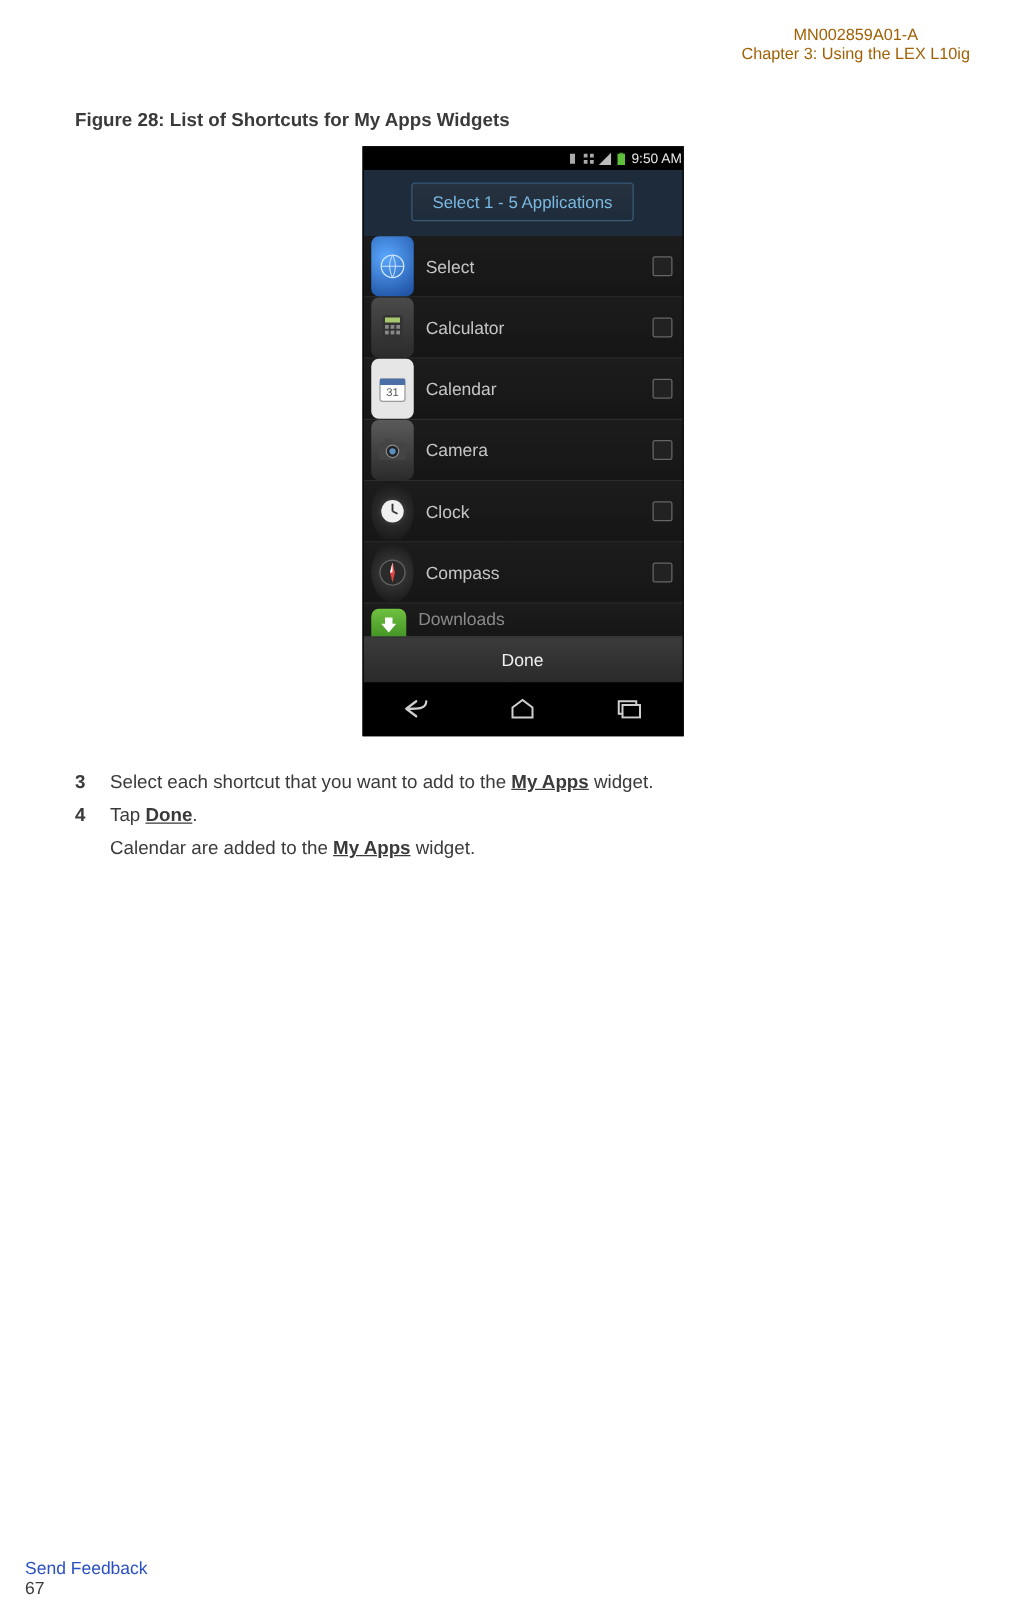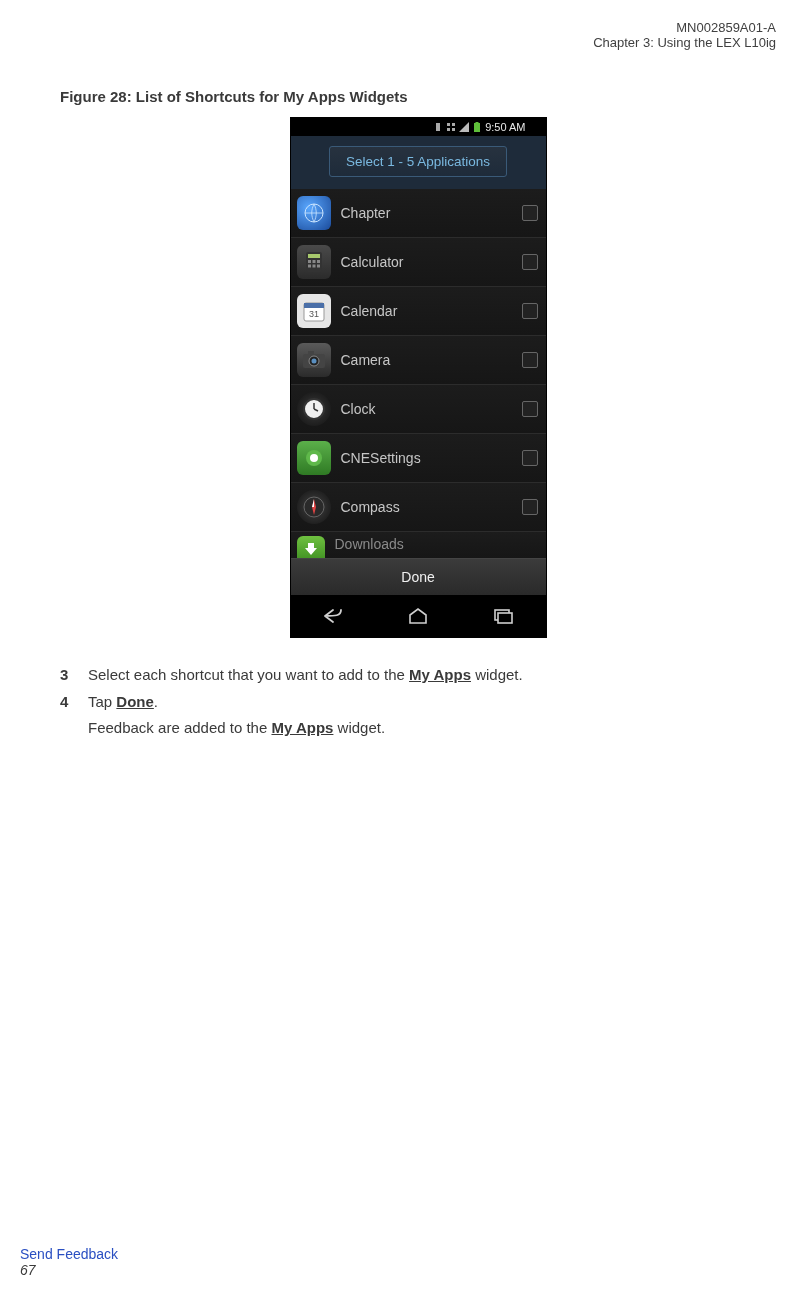--- a/index.html
+++ b/index.html
@@ -8,23 +8,23 @@
     width: 808px;
     height: 1298px;
     position: relative;
     background: #fff;
     color: #3a3a3a;
   }
   .header {
     position: absolute;
     top: 20px;
     right: 32px;
-    text-align: right;
+    text-align: center;
     font-size: 13px;
-    color: #404040;
+    color: #a16207;
   }
   .content {
     position: absolute;
     top: 88px;
     left: 60px;
     right: 32px;
   }
   .figure-caption {
     font-weight: bold;
     font-size: 15px;
@@ -41,21 +41,21 @@
     background: #0a0a0a;
     border: 1px solid #000;
     font-family: "Helvetica Neue", Arial, sans-serif;
   }
   .statusbar {
     height: 18px;
     background: #000;
     display: flex;
     align-items: center;
     justify-content: flex-end;
-    padding: 0 20px;
+    padding: 0 0;
     gap: 3px;
   }
   .sb-icon {
     width: 10px; height: 10px;
     display: inline-block;
   }
   .sb-icon svg { display: block; }
   .sb-sep {
     flex: 1;
   }
@@ -84,21 +84,21 @@
   .app-row {
     display: flex;
     align-items: center;
     height: 49px;
     padding: 0 8px 0 6px;
     border-bottom: 1px solid #2c2c2c;
     background: linear-gradient(#1c1c1c,#161616);
   }
   .app-row.partial { height: 26px; overflow: hidden; border-bottom: none;}
   .app-icon {
-    width: 34px; height: 34px;
+    width: 34px; height: 48px;
     border-radius: 6px;
     flex: 0 0 34px;
     margin-right: 10px;
     display: flex; align-items: center; justify-content: center;
     font-size: 18px;
     color: #fff;
   }
   .app-row.partial .app-icon { width: 28px; height: 28px; flex-basis:28px; align-self:flex-start; margin-top:4px;}
   .app-label {
     flex: 1;
@@ -154,21 +154,21 @@
     position: absolute;
     bottom: 20px;
     left: 20px;
     right: 30px;
     display: flex;
     justify-content: space-between;
     font-size: 14px;
     flex-direction: column;
   }
   .footer-link { color: #2a4fc2; }
-  .footer-page { color: #3a3a3a; font-style: italic; }
+  .footer-page { color: #3a3a3a; }
 
   
   .ic-browser { background: radial-gradient(circle at 35% 35%, #5aa8ff, #1a4a9a); }
   .ic-calc { background: linear-gradient(#4a4a4a,#2b2b2b); }
   .ic-calendar { background: #e6e6e6; }
   .ic-camera { background: linear-gradient(#5a5a5a,#2b2b2b); }
   .ic-clock { background: radial-gradient(circle at 50% 50%, #3a3a3a, #111); border-radius:50%;}
   .ic-cne { background: linear-gradient(#5bb04a,#2f7a24); }
   .ic-compass { background: radial-gradient(circle at 50% 50%, #444, #111); border-radius:50%;}
   .ic-down { background: linear-gradient(#6fc140,#3a8a1f); }
@@ -221,21 +221,21 @@
       </div>
 
       <div class="app-list">
         <div class="app-row">
           <span class="app-icon ic-browser">
             <svg width="20" height="20" viewBox="0 0 20 20">
                 <circle cx="10" cy="10" r="9" fill="none" stroke="#cde6ff" stroke-width="1"></circle>
                 <path d="M1 10h18M10 1c3 6 3 12 0 18M10 1c-3 6-3 12 0 18" stroke="#cde6ff" stroke-width="0.8" fill="none"></path>
               </svg>
           </span>
-          <span class="app-label">Chapter</span>
+          <span class="app-label">Select</span>
           <span class="app-check"></span>
         </div>
         <div class="app-row">
           <span class="app-icon ic-calc">
             <svg width="18" height="22" viewBox="0 0 18 22">
                 <rect x="1" y="1" width="16" height="20" rx="2" fill="#333"></rect>
                 <rect x="3" y="3" width="12" height="4" fill="#a7c86c"></rect>
                 <rect x="3" y="9" width="3" height="3" fill="#888"></rect>
                 <rect x="7.5" y="9" width="3" height="3" fill="#888"></rect>
                 <rect x="12" y="9" width="3" height="3" fill="#888"></rect>
@@ -275,30 +275,20 @@
             <svg width="24" height="24" viewBox="0 0 24 24">
                 <circle cx="12" cy="12" r="10" fill="#f0f0f0" stroke="#333" stroke-width="2"></circle>
                 <line x1="12" y1="12" x2="12" y2="6" stroke="#333" stroke-width="1.5"></line>
                 <line x1="12" y1="12" x2="16" y2="14" stroke="#333" stroke-width="1.5"></line>
               </svg>
           </span>
           <span class="app-label">Clock</span>
           <span class="app-check"></span>
         </div>
         <div class="app-row">
-          <span class="app-icon ic-cne">
-            <svg width="20" height="20" viewBox="0 0 20 20">
-                <circle cx="10" cy="10" r="8" fill="#5fb84a"></circle>
-                <circle cx="10" cy="10" r="4" fill="#fff"></circle>
-              </svg>
-          </span>
-          <span class="app-label">CNESettings</span>
-          <span class="app-check"></span>
-        </div>
-        <div class="app-row">
           <span class="app-icon ic-compass">
             <svg width="24" height="24" viewBox="0 0 24 24">
                 <circle cx="12" cy="12" r="10" fill="#2a2a2a" stroke="#666"></circle>
                 <polygon points="12,4 14,12 12,20 10,12" fill="#d44"></polygon>
                 <polygon points="12,4 10,12 12,12" fill="#fff"></polygon>
               </svg>
           </span>
           <span class="app-label">Compass</span>
           <span class="app-check"></span>
         </div>
@@ -344,21 +334,21 @@
         </div>
       </div>
     </div>
     <div class="step">
       <div class="step-num">4</div>
       <div class="step-body">
         <div>
           <span>Tap </span><span class="bold">Done</span><span>.</span>
         </div>
         <div class="follow">
-          <span>Feedback are added to the </span><span class="bold">My Apps</span><span> widget.</span>
+          <span>Calendar are added to the </span><span class="bold">My Apps</span><span> widget.</span>
         </div>
       </div>
     </div>
   </div>
 </div>
 
 <div class="footer">
   <span class="footer-link">Send Feedback</span>
   <span class="footer-page">67</span>
 </div>

